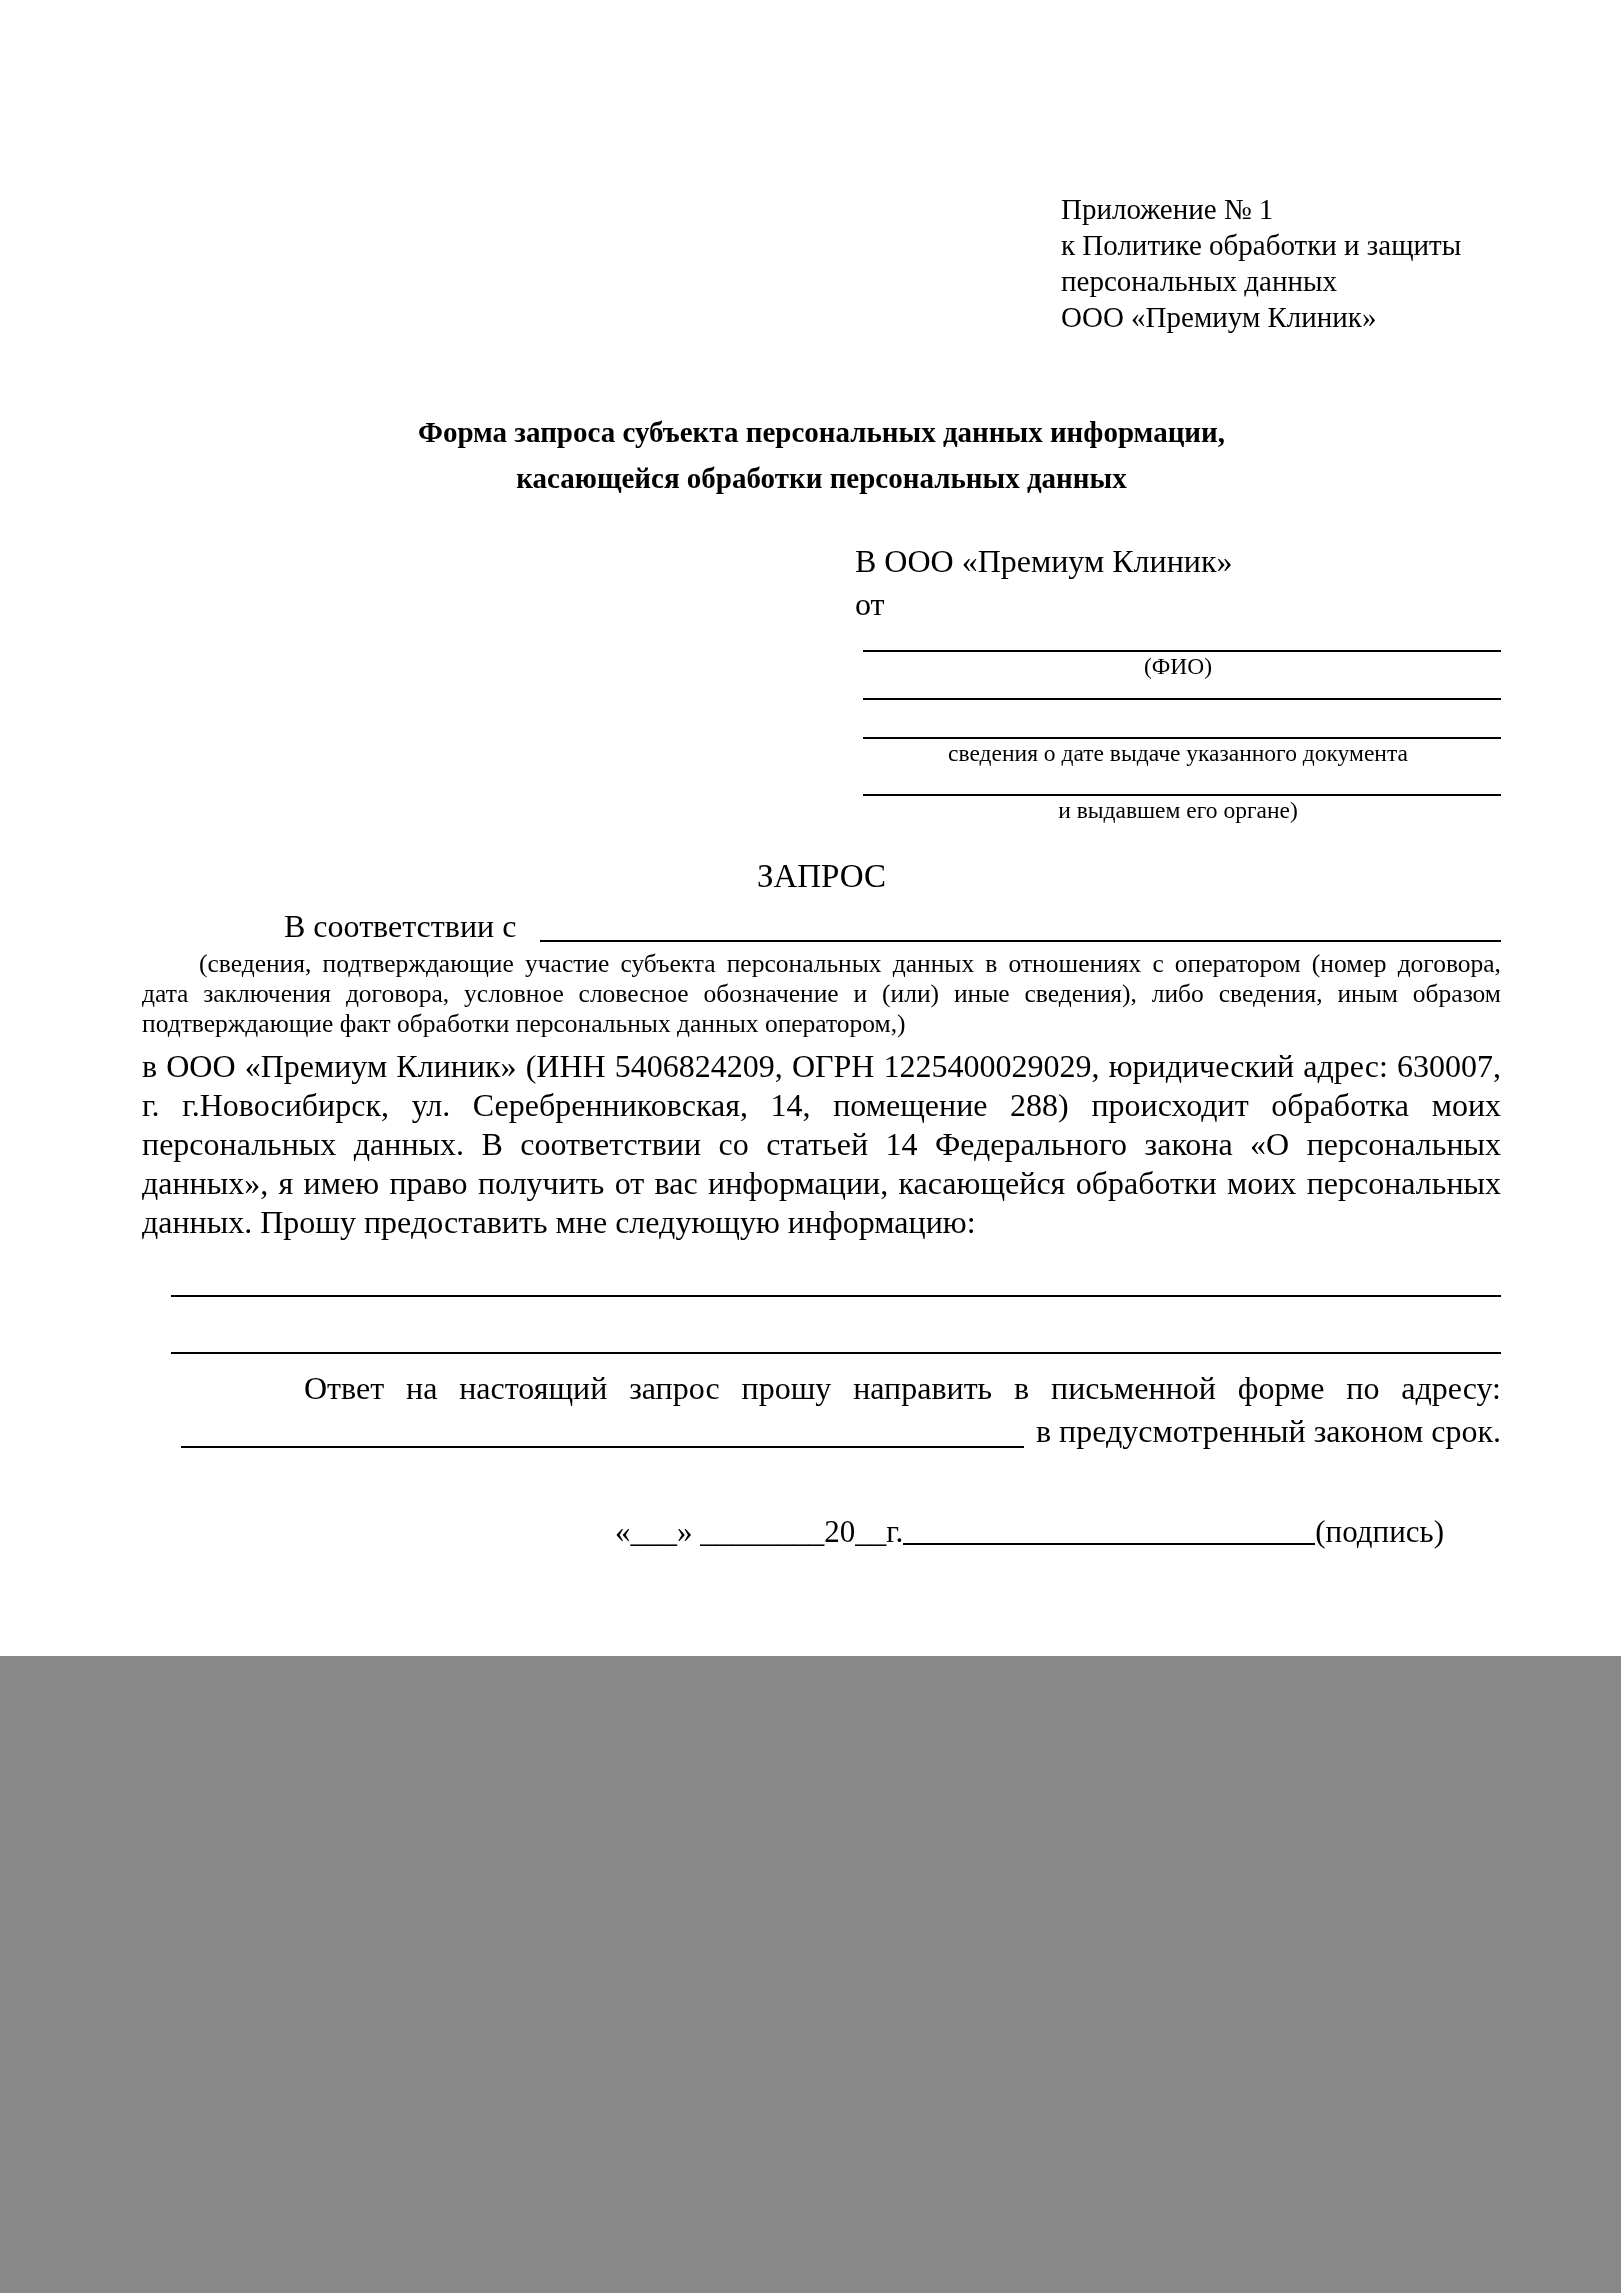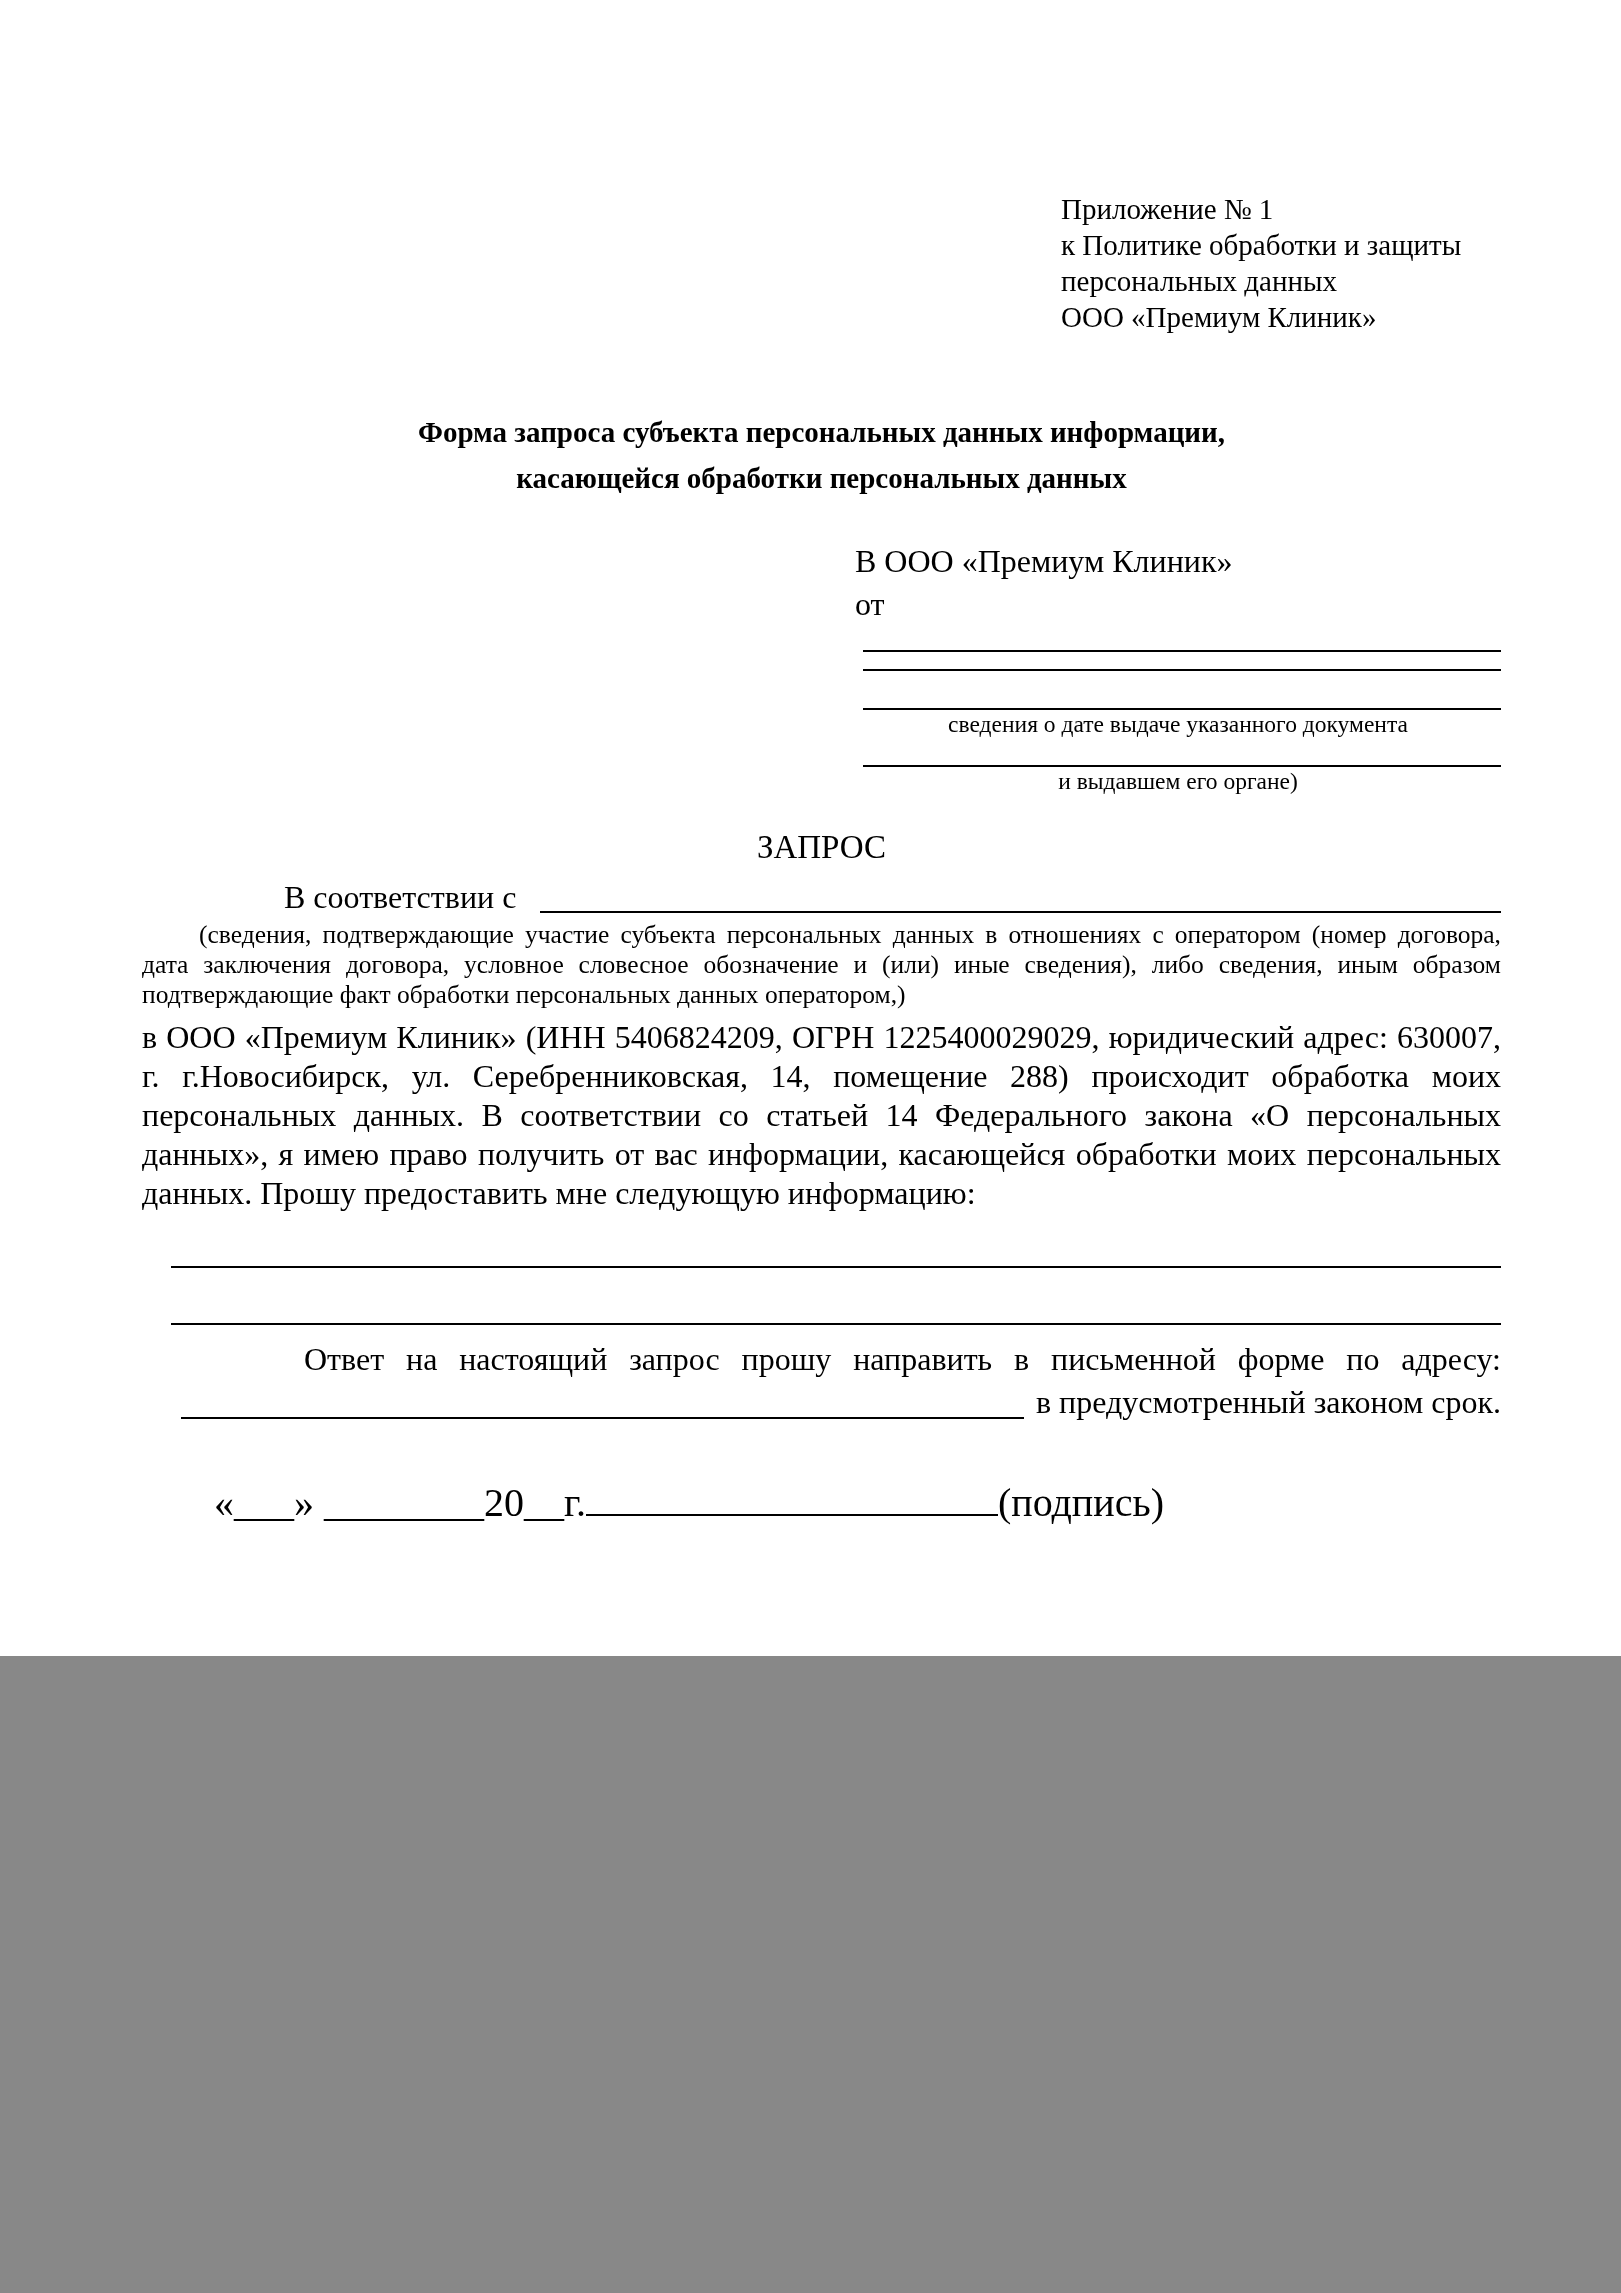--- a/index.html
+++ b/index.html
@@ -38,21 +38,21 @@
   .body-para { margin-top:7.8px; font-size:32px; line-height:39px; text-align:justify; }
 
   .blank-line { height:53px; border-bottom:2.9px solid #000; margin-left:29px; }
   .blank-line.second { height:55px; }
 
   .reply-line1 { margin-top:13.7px; font-size:32px; line-height:41px; text-indent:162px; text-align:justify; text-align-last:justify; }
   .reply-line2 { display:flex; align-items:flex-end; font-size:32px; line-height:45px;gap:12px; }
   .reply-line2 .fill-line { margin-left:39px; }
   .reply-suffix { white-space:nowrap; }
 
-  .footer-row { margin-top:57px; display:flex; justify-content:flex-start; align-items:flex-end; font-size:40px; line-height:41px; padding-left:72px; }
+  .footer-row { margin-top:57px; display:flex; justify-content:flex-end; align-items:flex-end; font-size:31px; line-height:41px; padding-left:72px; }
   .date-blank { white-space:nowrap; }
   .sig-group { display:flex; align-items:flex-end; margin-right:57px; }
   .sig-line { width:412px; border-bottom:2.9px solid #000; margin-bottom:6.9px; }
   .sig-caption { white-space:nowrap; }
 </style>
 </head>
 <body>
 
 <div class="page">
   <div class="content">
@@ -68,20 +68,21 @@
       <div>Форма запроса субъекта персональных данных информации,</div>
       <div>касающейся обработки персональных данных</div>
     </div>
 
     <div class="recipient">
       <div>В ООО «Премиум Клиник»</div>
       <div>от</div>
 
       <div class="field f1">
         <div class="field-line"></div>
+        <div class="field-caption">(ФИО)</div>
       </div>
 
       <div class="field f2">
         <div class="field-line"></div>
       </div>
 
       <div class="field f3">
         <div class="field-line"></div>
         <div class="field-caption">сведения о дате выдаче указанного документа</div>
       </div>

